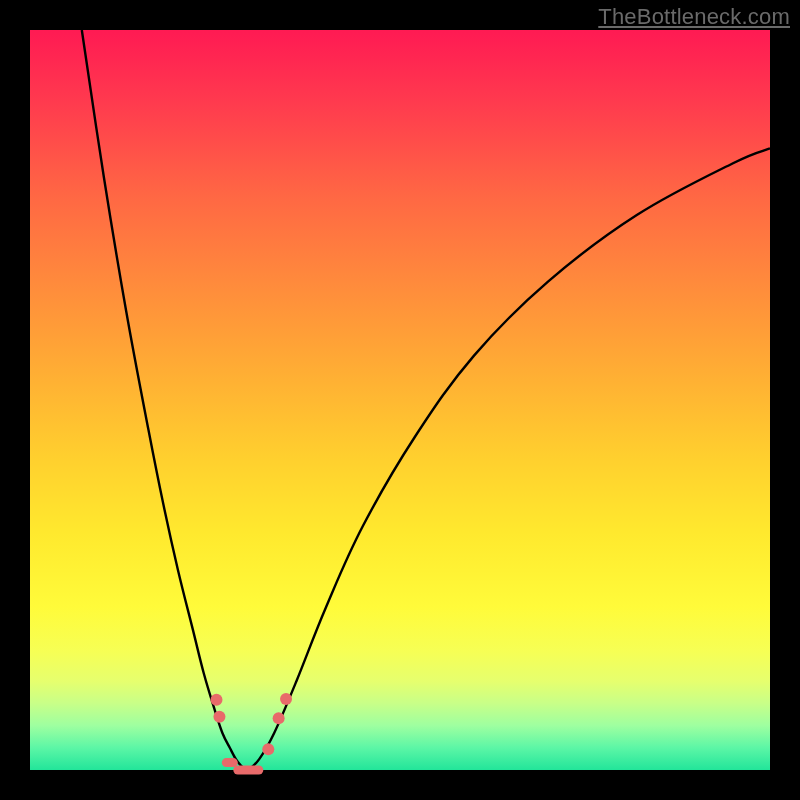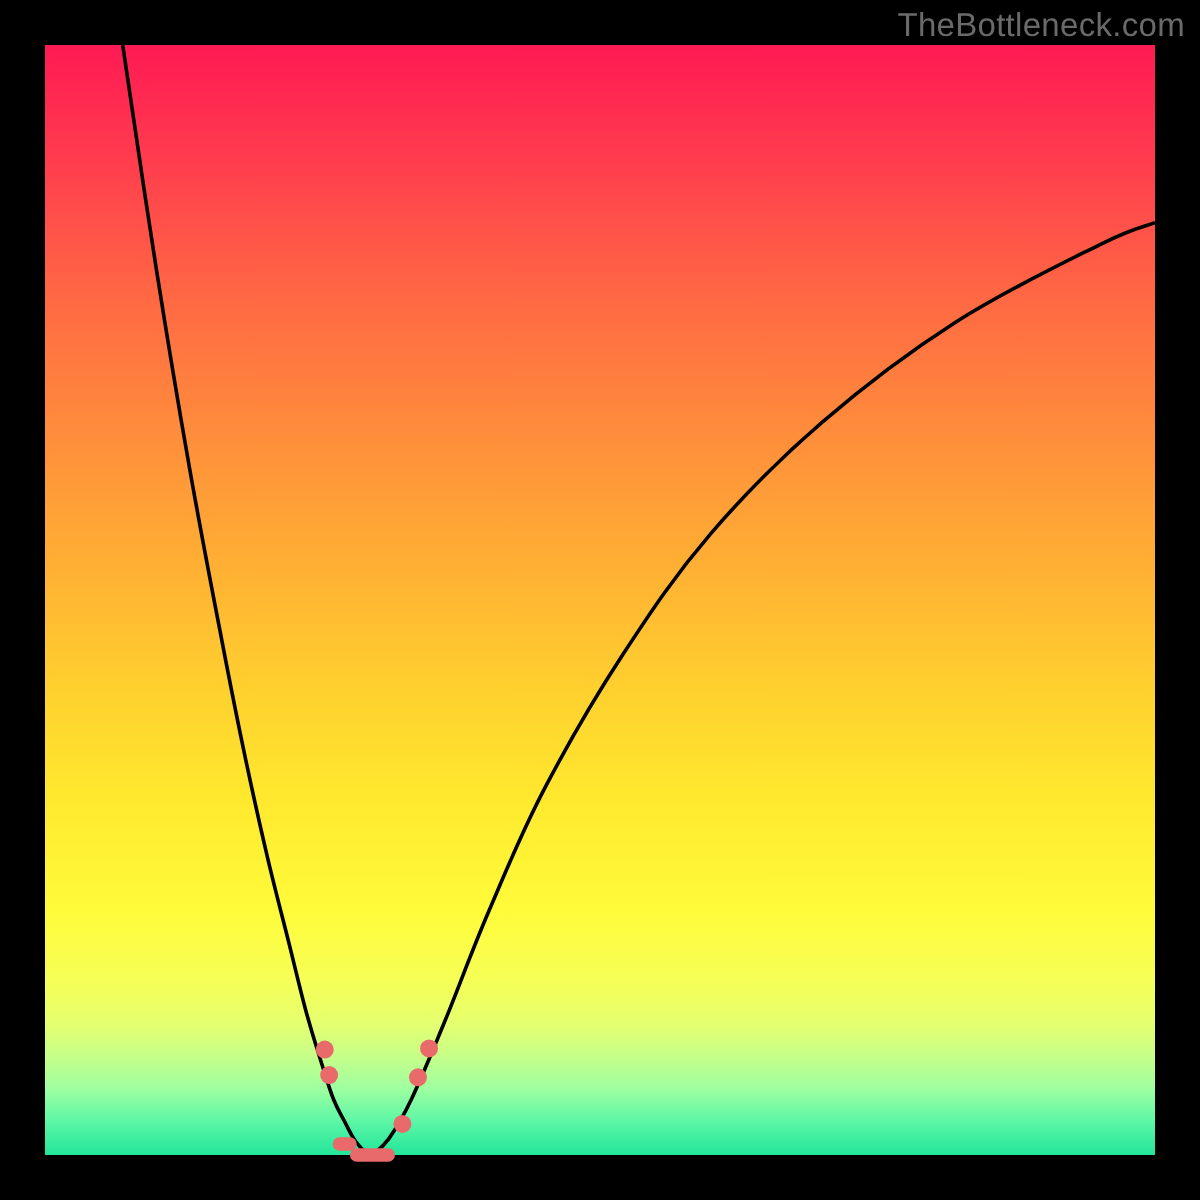--- a/index.html
+++ b/index.html
@@ -36,20 +36,21 @@
   }
   .watermark {
     position: absolute;
     top: 4px;
     right: 10px;
     color: #6a6a6a;
     font-size: 22px;
     letter-spacing: 0.2px;
     font-weight: 500;
     user-select: none;
+    text-decoration: underline;
   }
   svg.curves {
     position: absolute;
     left: 30px;
     top: 30px;
     width: 740px;
     height: 740px;
     overflow: visible;
   }
   .curve {

